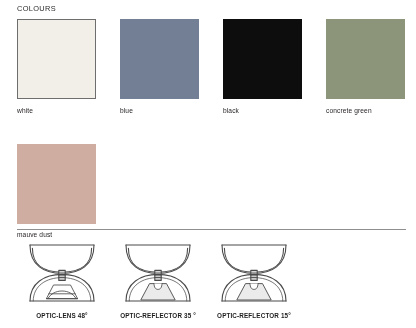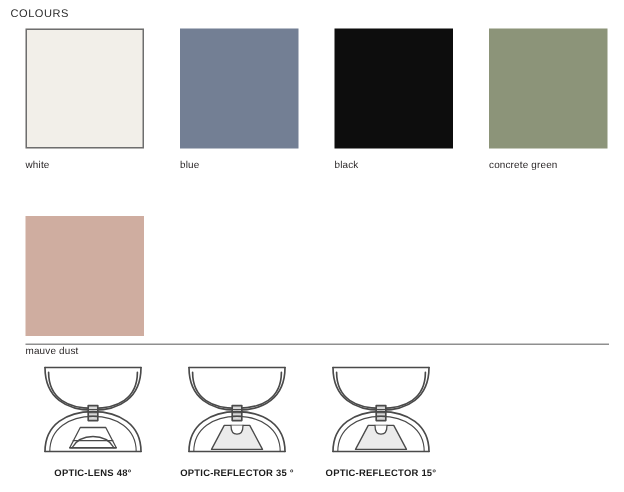--- a/index.html
+++ b/index.html
@@ -13,21 +13,21 @@
     position: relative;
     overflow: hidden;
     font-family: "Liberation Sans", sans-serif;
     color: #231f20;
     -webkit-font-smoothing: antialiased;
   }
 
   
   .section-heading {
     position: absolute;
-    left: 7px;
+    left: 17px;
     top: 4px;
     font-size: 7.4px;
     letter-spacing: 0.35px;
     color: #2b2b2b;
     line-height: 10px;
     white-space: nowrap;
   }
 
   .swatch-grid {
     position: absolute;

